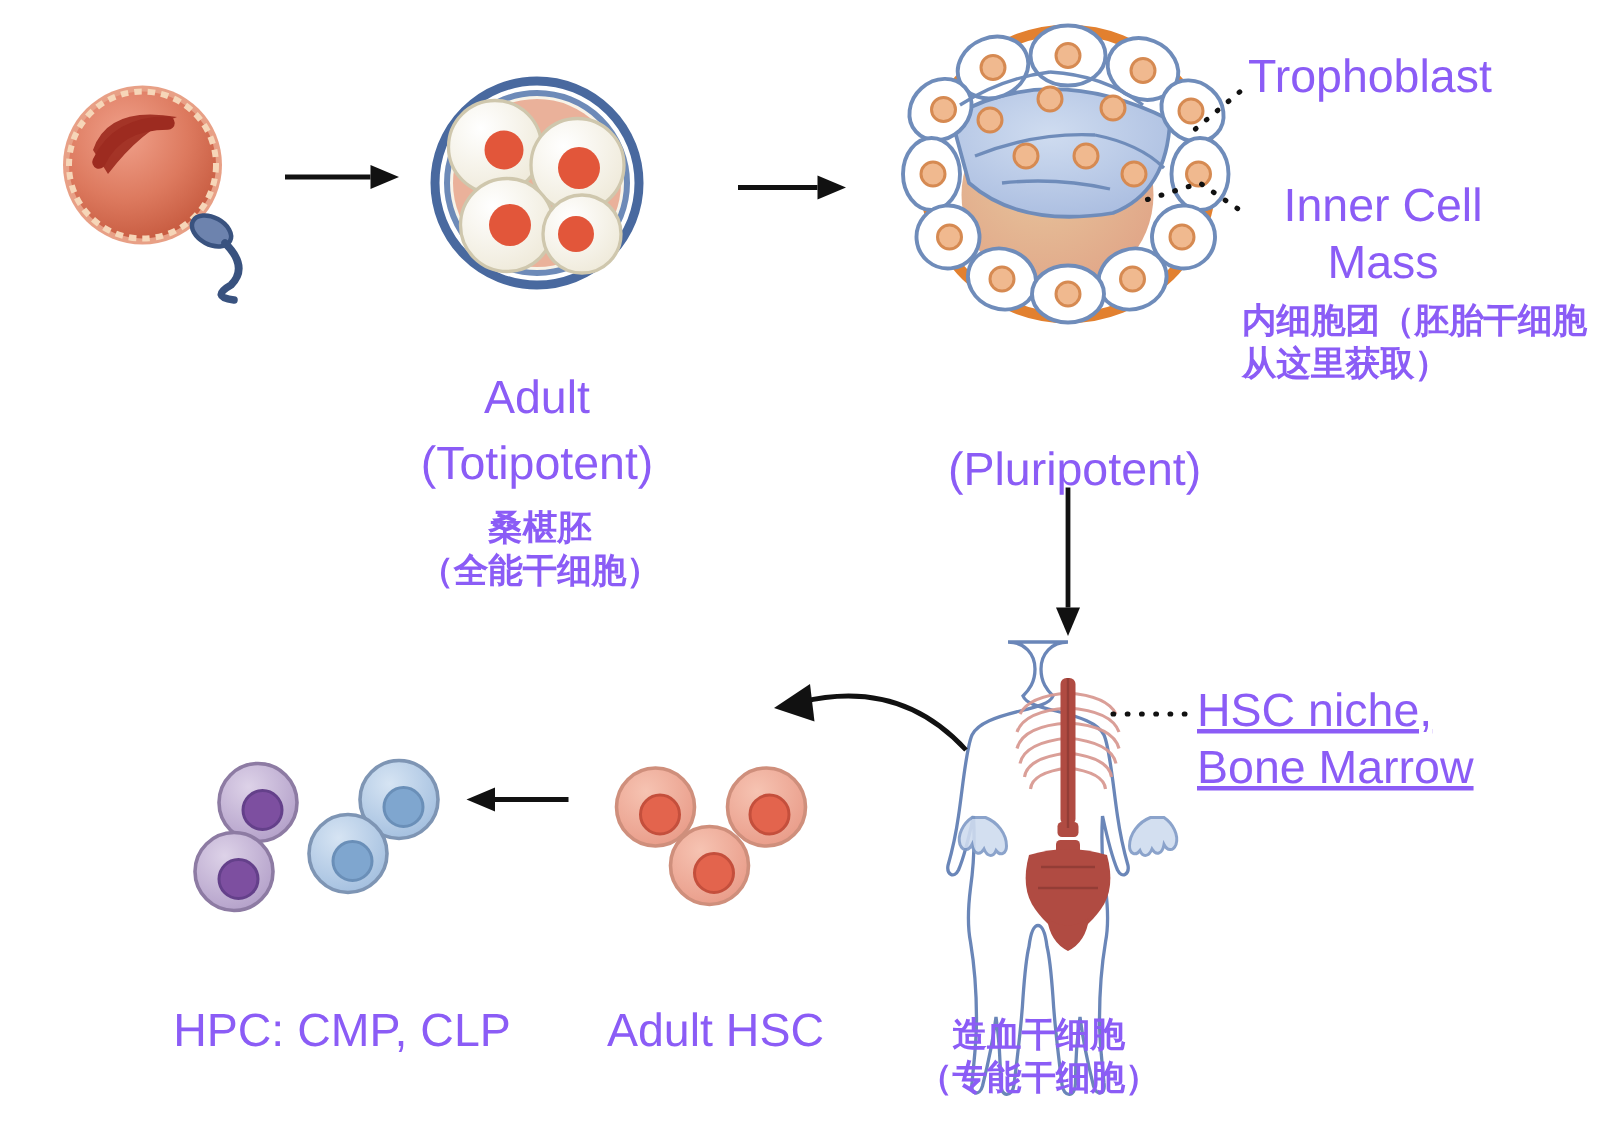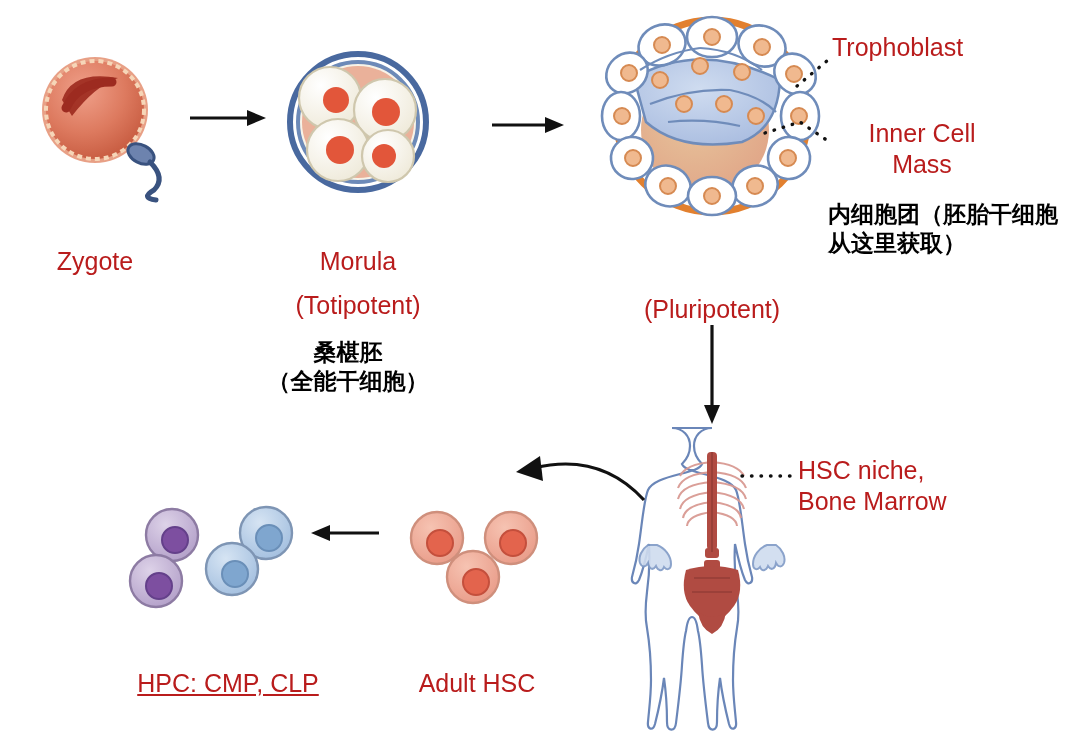--- a/index.html
+++ b/index.html
@@ -1,21 +1,21 @@
 <!DOCTYPE html>
 <html><head>
 <meta charset="utf-8">
 <style>
   html,body{margin:0;padding:0;background:#ffffff;}
   body{width:1080px;height:751px;position:relative;overflow:hidden;
        font-family:"Liberation Sans","DejaVu Sans",sans-serif;color:#1a1a1a;}
   .stage{position:absolute;left:0;top:0;width:1080px;height:751px;}
-  .lbl{position:absolute;text-align:center;font-size:25px;line-height:1.22;color:#b91c1c;white-space:pre;}
-  .cn{position:absolute;font-size:23px;line-height:1.26;color:#000000;font-weight:700;white-space:pre;
-      font-family:Liberation Sans, sans-serif;}
+  .lbl{position:absolute;text-align:center;font-size:31px;line-height:1.22;color:#8b5cf6;white-space:pre;}
+  .cn{position:absolute;font-size:23px;line-height:1.26;color:#8b5cf6;font-weight:700;white-space:pre;
+      font-family:Liberation Serif, serif;}
   .cn.center{text-align:center;}
   svg{position:absolute;left:0;top:0;overflow:visible;}
   .arrow{stroke:#111;stroke-width:3.2;fill:none;}
   .ahead{fill:#111;}
   .dotted{stroke:#111;stroke-width:3.4;stroke-linecap:round;stroke-dasharray:0.5 9;fill:none;}
 </style>
 </head>
 <body>
 
 <div class="stage">
@@ -245,34 +245,35 @@
         <circle cx="266" cy="533" r="26" fill="url(#gBlu)"></circle>
         <circle cx="232" cy="569" r="26" fill="url(#gBlu)"></circle>
       </g>
       <g fill="#7fa6cf" stroke="#6a8fb8" stroke-width="2">
         <circle cx="269" cy="538" r="13"></circle>
         <circle cx="235" cy="574" r="13"></circle>
       </g>
     </g>
   </svg>
 
-  <div class="lbl" style="left:25px;top:246px;width:140px;">Zygote</div>
-
-  <div class="lbl" style="left:288px;top:246px;width:140px;">Morula</div>
+
+  <div class="lbl" style="left:288px;top:246px;width:140px;">Adult</div>
   <div class="lbl" style="left:278px;top:290px;width:160px;">(Totipotent)</div>
-  <div class="cn center" style="left:263px;top:338px;width:170px;">桑椹胚
+  <div class="cn center" style="left:275px;top:338px;width:170px;">桑椹胚
 （全能干细胞）</div>
 
   <div class="lbl" style="left:632px;top:294px;width:160px;">(Pluripotent)</div>
 
   <div class="lbl" style="left:832px;top:32px;width:230px;text-align:left;">Trophoblast</div>
   <div class="lbl" style="left:832px;top:118px;width:180px;">Inner Cell
 Mass</div>
   <div class="cn" style="left:828px;top:200px;width:252px;">内细胞团（胚胎干细胞
 从这里获取）</div>
 
-  <div class="lbl" style="left:798px;top:455px;width:230px;text-align:left;">HSC niche,
+  <div class="lbl" style="left:798px;top:455px;width:230px;text-align:left;text-decoration:underline;">HSC niche,
 Bone Marrow</div>
 
   <div class="lbl" style="left:403px;top:668px;width:148px;text-align:center;">Adult HSC</div>
-
-  <div class="lbl" style="left:103px;top:668px;width:250px;text-decoration:underline;">HPC: CMP, CLP</div>
+  <div class="cn center" style="left:600px;top:676px;width:185px;">造血干细胞
+（专能干细胞）</div>
+
+  <div class="lbl" style="left:103px;top:668px;width:250px;">HPC: CMP, CLP</div>
 </div>
 
 </body></html>

